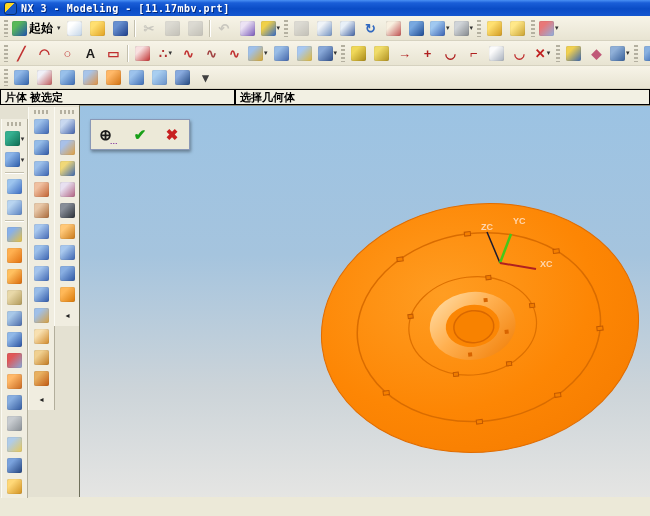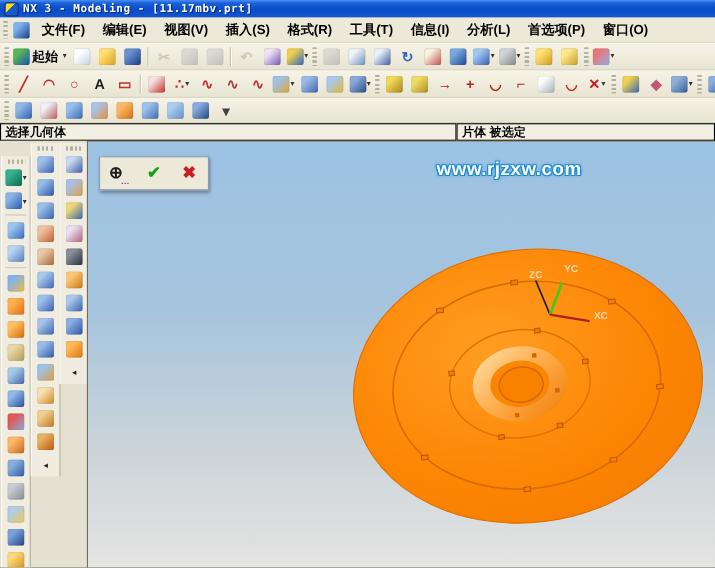--- a/index.html
+++ b/index.html
@@ -72,36 +72,20 @@
 </head>
 <body>
 
 <div class="window">
 
   <div class="titlebar">
     <span class="app-icon"></span>
     <span class="title-text">NX 3 - Modeling - [11.17mbv.prt]</span>
   </div>
 
-  <div class="menubar">
-    <span class="mhandle"></span>
-    <span class="menu-chip"></span>
-    <span id="menu-items" style="display:flex;align-items:center;">
-        <span class="menu-item">文件(F)</span>
-        <span class="menu-item">编辑(E)</span>
-        <span class="menu-item">视图(V)</span>
-        <span class="menu-item">插入(S)</span>
-        <span class="menu-item">格式(R)</span>
-        <span class="menu-item">工具(T)</span>
-        <span class="menu-item">信息(I)</span>
-        <span class="menu-item">分析(L)</span>
-        <span class="menu-item">首选项(P)</span>
-        <span class="menu-item">窗口(O)</span>
-      </span>
-  </div>
 
   <div class="trow" id="row1">
       <span class="thandle"></span>
       <span class="tbtn">
         <span class="chip" style="background: linear-gradient(135deg, rgb(88, 184, 88) 30%, rgb(32, 80, 176));"></span>
         <span class="start-label">起始</span>
         <span class="dd">▾</span>
       </span>
       <span class="tbtn">
         <span class="chip" style="background: linear-gradient(135deg, rgb(255, 255, 255) 30%, rgb(194, 212, 232));"></span>
@@ -291,22 +275,22 @@
       </span>
       <span class="tbtn">
         <span class="chip" style="background: linear-gradient(135deg, rgb(136, 170, 222) 30%, rgb(35, 71, 126));"></span>
       </span>
       <span class="tbtn">
         <span class="glyph" style="color: rgb(64, 64, 64);">▾</span>
       </span>
     </div>
 
   <div class="promptbar">
+    <div class="pcell pcell2">片体 被选定</div>
     <div class="pcell pcell1">选择几何体</div>
-    <div class="pcell pcell2">片体 被选定</div>
   </div>
 
   <div class="main">
     <div class="sidebar">
       <div class="scol" id="scol1">
           <span class="vhandle"></span>
           <span class="tbtn">
             <span class="chip" style="background: linear-gradient(135deg, rgb(53, 176, 144) 30%, rgb(13, 106, 80));"></span>
             <span class="dd">▾</span>
           </span>
@@ -487,21 +471,20 @@
         <g>
           <line x1="420" y1="157" x2="407" y2="126" stroke="#1a1a30" stroke-width="1.5"></line>
           <line x1="420" y1="157" x2="431" y2="128" stroke="#46c818" stroke-width="2.5"></line>
           <line x1="420" y1="157" x2="456" y2="163" stroke="#b02020" stroke-width="2"></line>
           <text x="401" y="124" font-size="9" font-weight="bold" fill="#ffd7b0" font-family="Liberation Sans, sans-serif">ZC</text>
           <text x="433" y="118" font-size="9" font-weight="bold" fill="#ffd7b0" font-family="Liberation Sans, sans-serif">YC</text>
           <text x="460" y="161" font-size="9" font-weight="bold" fill="#ffd7b0" font-family="Liberation Sans, sans-serif">XC</text>
         </g>
       </svg>
 
-      <div class="watermark">www.rjzxw.com</div>
 
       <div class="float-bar" id="dialog-bar">
           <span class="fbtn">
             <span style="color: rgb(26, 26, 26);">⊕</span>
             <span class="fsub">…</span>
           </span>
           <span class="fbtn">
             <span style="color: rgb(24, 160, 24);">✔</span>
           </span>
           <span class="fbtn">

